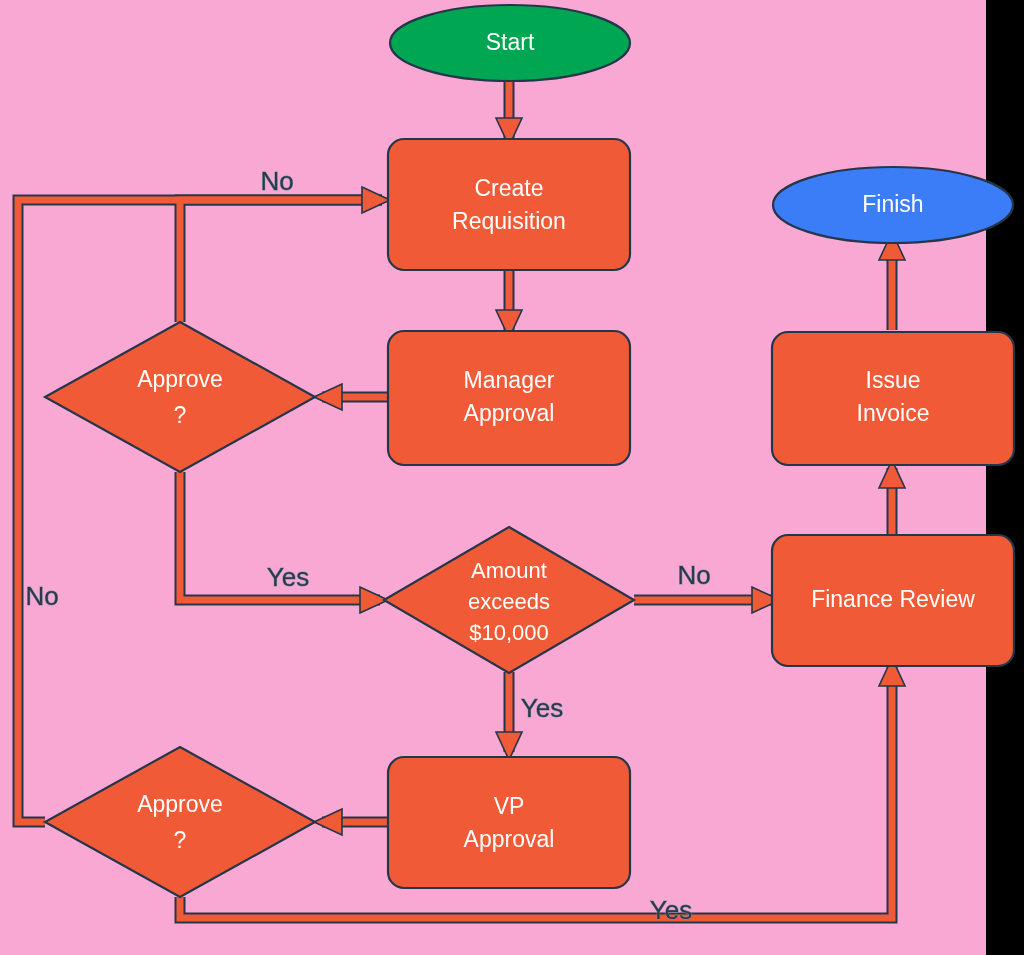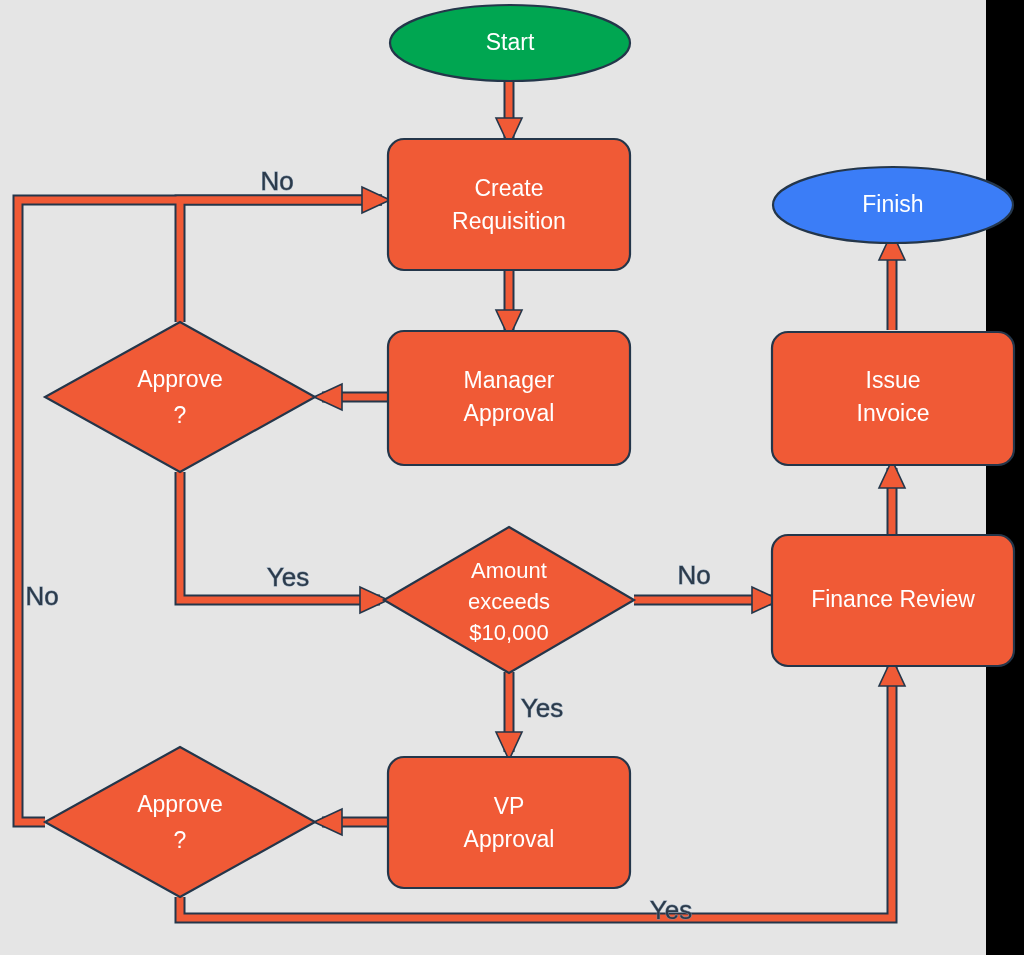--- a/index.html
+++ b/index.html
@@ -11,21 +11,21 @@
   body {
     width: 1024px;
     height: 955px;
     overflow: hidden;
     font-family: "Liberation Sans", sans-serif;
   }
   #flowchart-root {
     position: relative;
     width: 986px;
     height: 955px;
-    background: #e5e5e5;
+    background: #f9a8d4;
   }
   #flow-svg {
     position: absolute;
     left: 0;
     top: 0;
     width: 1024px;
     height: 955px;
     display: block;
   }
   .node-label {

